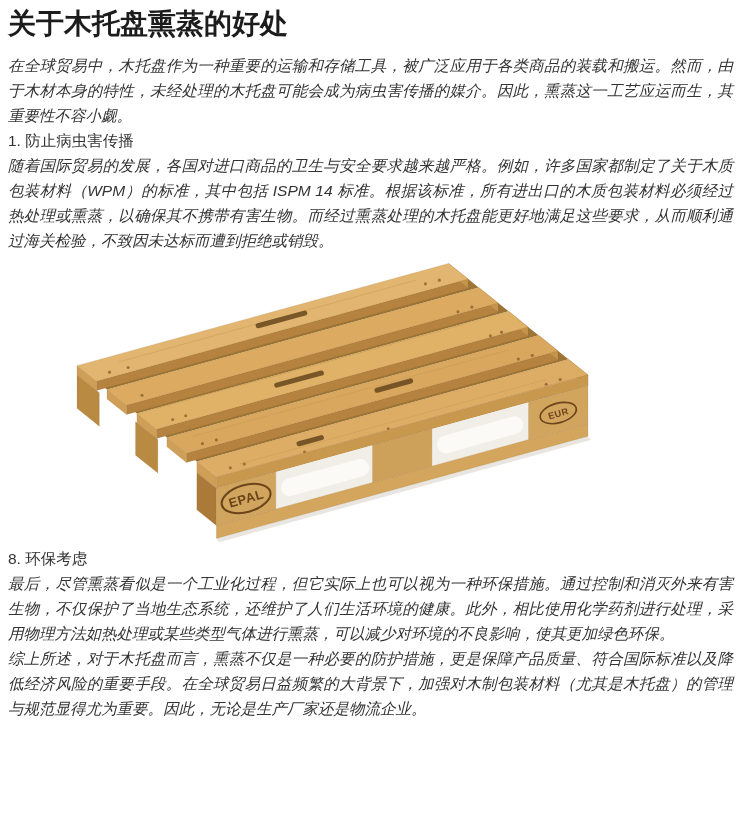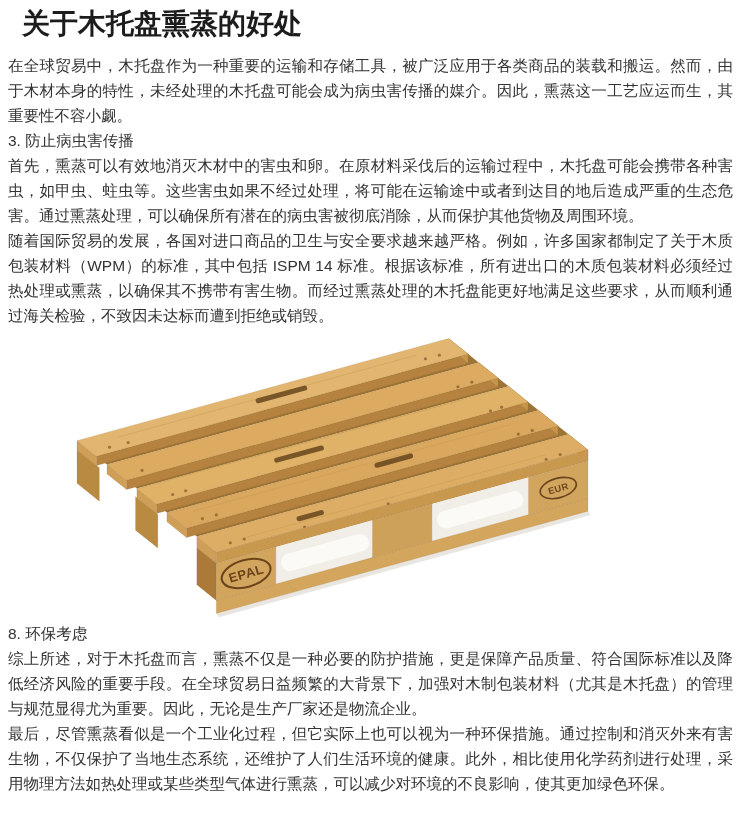--- a/index.html
+++ b/index.html
@@ -13,32 +13,33 @@
     width: 741px;
     min-height: 826px;
     padding: 6px 8px 8px 8px;
     background: #ffffff;
   }
   .doc-title {
     font-size: 28px;
     line-height: 35px;
     font-weight: 700;
     color: #1c1c1c;
-    margin: 0 0 12px 14px;
+    margin: 0 0 12px 0;
   }
   .para, .sec-heading {
     font-size: 15.5px;
     line-height: 25px;
     margin: 0;
     font-weight: 400;
     color: #333333;
   }
   .para {
     text-align: justify;
     text-justify: inter-ideograph;
+    font-style: italic;
   }
   .figure-wrap {
     margin: 3px 0 2px 52px;
     width: 545px;
     height: 288px;
   }
   .figure-wrap svg { display: block; }
   .wood  { stroke: #8d6530; stroke-opacity: 0.30; stroke-width: 0.6; }
   .stamp-text {
     font-family: "Liberation Sans", sans-serif;
@@ -48,22 +49,21 @@
 </style>
 </head>
 <body>
 
 <div class="page">
 
   <h1 class="doc-title">关于木托盘熏蒸的好处</h1>
 
   <p class="para">在全球贸易中，木托盘作为一种重要的运输和存储工具，被广泛应用于各类商品的装载和搬运。然而，由于木材本身的特性，未经处理的木托盘可能会成为病虫害传播的媒介。因此，熏蒸这一工艺应运而生，其重要性不容小觑。</p>
 
-  <p class="sec-heading">3. 防止病虫害传播</p>
-  <p class="para">首先，熏蒸可以有效地消灭木材中的害虫和卵。在原材料采伐后的运输过程中，木托盘可能会携带各种害虫，如甲虫、蛀虫等。这些害虫如果不经过处理，将可能在运输途中或者到达目的地后造成严重的生态危害。通过熏蒸处理，可以确保所有潜在的病虫害被彻底消除，从而保护其他货物及周围环境。</p>
+  <p class="sec-heading">1. 防止病虫害传播</p>
 
   <p class="para">随着国际贸易的发展，各国对进口商品的卫生与安全要求越来越严格。例如，许多国家都制定了关于木质包装材料（WPM）的标准，其中包括 ISPM 14 标准。根据该标准，所有进出口的木质包装材料必须经过热处理或熏蒸，以确保其不携带有害生物。而经过熏蒸处理的木托盘能更好地满足这些要求，从而顺利通过海关检验，不致因未达标而遭到拒绝或销毁。</p>
 
   <div class="figure-wrap">
     <svg viewBox="40 2 580 310" width="545" height="288">
 
       <polygon points="205,306 605,196 608,200 208,310" fill="#e3e0da" opacity="0.8"></polygon>
 
       <g fill="#9c7436">
         <polygon points="76,136.8 476,26.8 487.3,35.8 87.3,145.8"></polygon>
@@ -170,17 +170,17 @@
       </g>
 
       <g transform="rotate(-16 573 171)">
         <ellipse cx="573" cy="171" rx="20" ry="10.5" fill="none" stroke="#6b441a" stroke-width="1.8"></ellipse>
         <text class="stamp-text" x="573" y="175" font-size="10" text-anchor="middle" letter-spacing="0.5">EUR</text>
       </g>
     </svg>
   </div>
 
   <p class="sec-heading">8. 环保考虑</p>
+  <p class="para">最后，尽管熏蒸看似是一个工业化过程，但它实际上也可以视为一种环保措施。通过控制和消灭外来有害生物，不仅保护了当地生态系统，还维护了人们生活环境的健康。此外，相比使用化学药剂进行处理，采用物理方法如热处理或某些类型气体进行熏蒸，可以减少对环境的不良影响，使其更加绿色环保。</p>
+
   <p class="para">综上所述，对于木托盘而言，熏蒸不仅是一种必要的防护措施，更是保障产品质量、符合国际标准以及降低经济风险的重要手段。在全球贸易日益频繁的大背景下，加强对木制包装材料（尤其是木托盘）的管理与规范显得尤为重要。因此，无论是生产厂家还是物流企业。</p>
-
-  <p class="para">最后，尽管熏蒸看似是一个工业化过程，但它实际上也可以视为一种环保措施。通过控制和消灭外来有害生物，不仅保护了当地生态系统，还维护了人们生活环境的健康。此外，相比使用化学药剂进行处理，采用物理方法如热处理或某些类型气体进行熏蒸，可以减少对环境的不良影响，使其更加绿色环保。</p>
 
 </div>
 
 </body></html>

